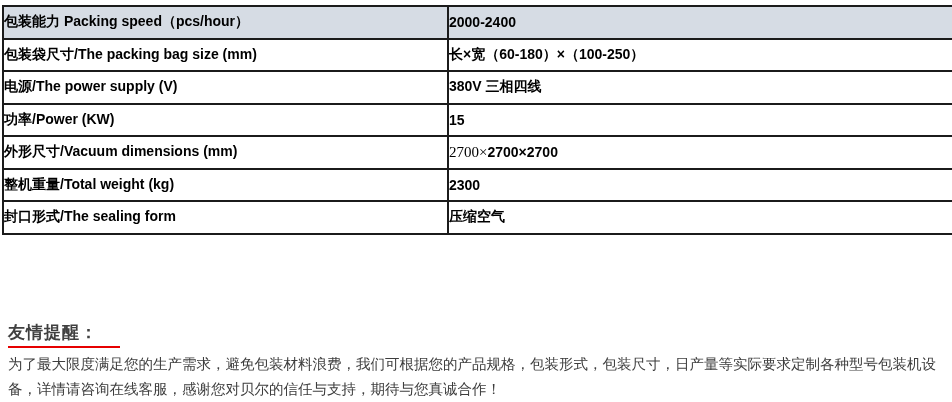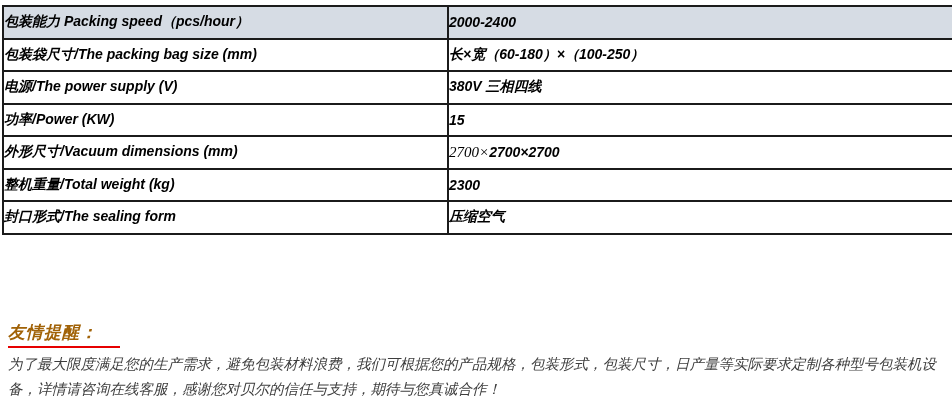--- a/index.html
+++ b/index.html
@@ -1,15 +1,15 @@
 <!DOCTYPE html>
 <html><head>
 <meta charset="utf-8">
 <style>
-  * { box-sizing: border-box; font-style: italic; }
+  * { box-sizing: border-box; }
   html, body { margin: 0; padding: 0; }
   body {
     width: 952px; height: 402px;
     background: #ffffff;
     font-family: "Liberation Sans", sans-serif;
     overflow: hidden;
   }
   .page { position: relative; width: 952px; height: 402px; }
 
   table.spec {
@@ -36,21 +36,21 @@
     font-weight: normal;
     font-family: "Liberation Serif", serif;
     font-size: 15px;
   }
 
   .notice-heading {
     position: absolute; left: 8px; top: 321px;
     display: inline-block;
     font-size: 17px;
     font-weight: bold;
-    color: #a16207;
+    color: #404040;
     padding-right: 22px;
     padding-bottom: 2px;
     border-bottom: 2px solid #e60000;
     letter-spacing: 1px;
   }
   .notice-body {
     position: absolute; left: 8px; top: 352px;
     width: 940px;
     font-size: 14.5px;
     line-height: 25px;

